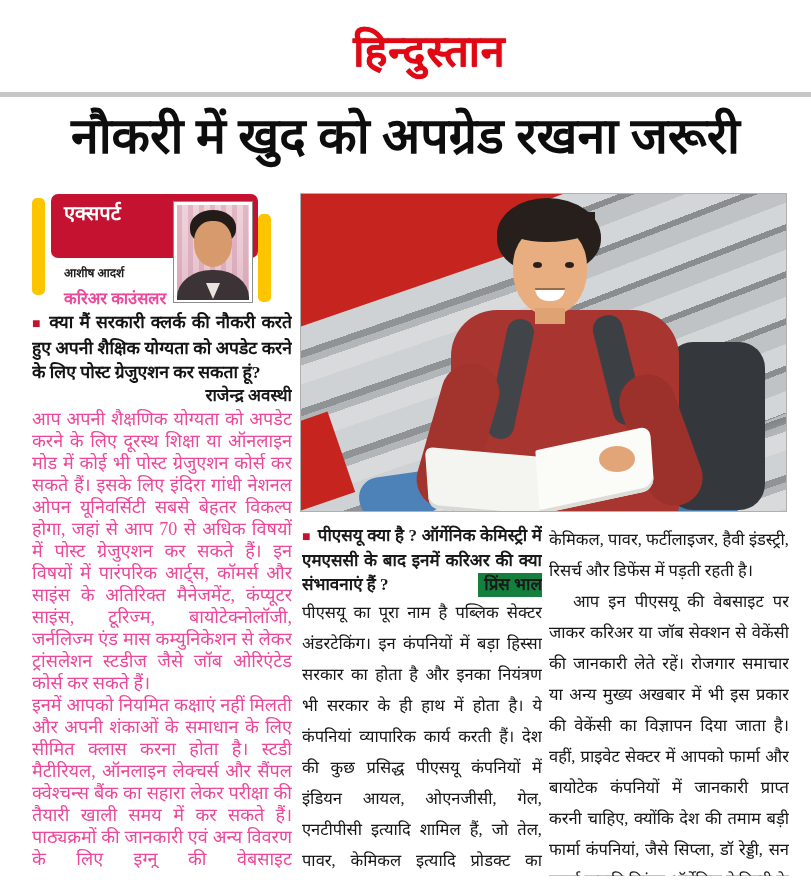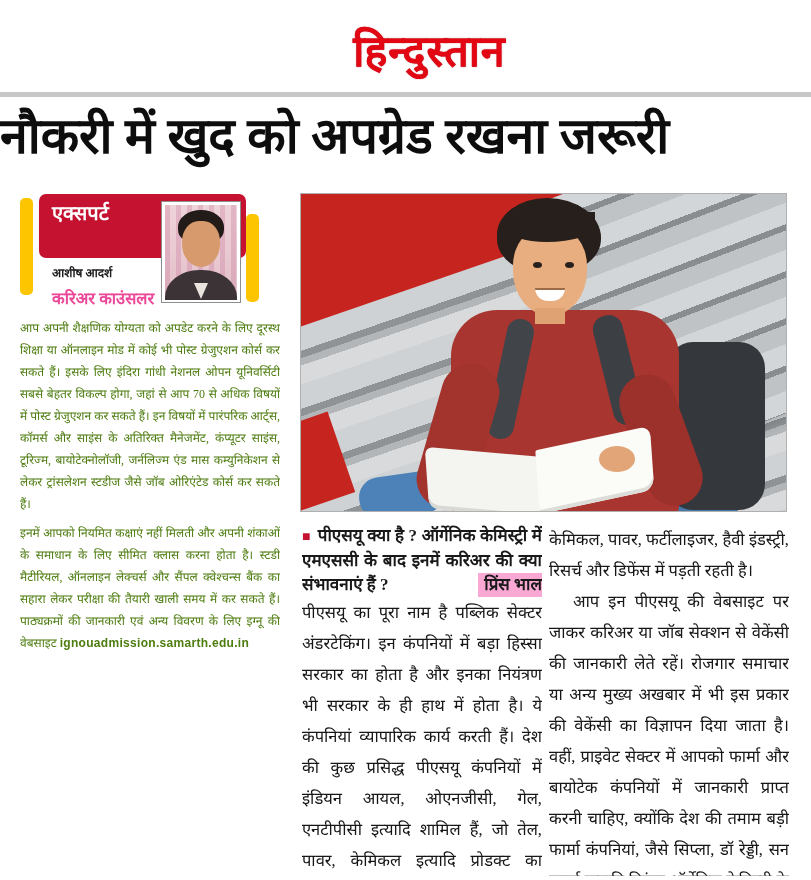--- a/index.html
+++ b/index.html
@@ -10,25 +10,25 @@
   }
   
   .masthead {
     position:absolute; top:20px; left:0; width:811px; text-align:center;
     font-size:43px; font-weight:bold; color:#e30613;
     text-shadow:0 0 1px #9e0410; letter-spacing:1px; white-space:nowrap;padding-left:48px;
   }
   .toprule { position:absolute; top:92px; left:0; width:811px; height:5px; background:#c7c7c7; }
   
   .headline {
-    position:absolute; top:100px; left:0; width:811px; 
+    position:absolute; top:100px; left:0; width:811px; text-align:center;
     font-size:50px; font-weight:bold; color:#0d0d0d; white-space:nowrap; line-height:1.45;
   }
   
-  .leftcol { position:absolute; left:20px; top:192px; width:260px; height:676px; overflow:hidden; }
+  .leftcol { position:absolute; left:32px; top:192px; width:260px; height:676px; overflow:hidden; }
   .expert-box { position:relative; width:260px; height:118px; }
   .ybar-left { position:absolute; left:0; top:6px; width:13px; height:97px; background:#fdc500; border-radius:5px; }
   .redbox {
     position:absolute; left:19px; top:2px; width:207px; height:64px;
     background:#c41230; border-radius:7px; padding:7px 0 0 13px;
   }
   .redbox .t { color:#ffffff; font-weight:bold; font-size:20px; line-height:24px; white-space:nowrap; }
   .expert-name { position:absolute; left:32px; top:72px; font-size:12px; font-weight:bold; color:#1c1c1c; white-space:nowrap; }
   .expert-role { position:absolute; left:32px; top:94px; font-size:16.5px; font-weight:bold; color:#ec4899; white-space:nowrap; }
   .ybar-right { position:absolute; left:226px; top:22px; width:13px; height:88px; background:#fdc500; border-radius:5px; }
@@ -39,21 +39,21 @@
       linear-gradient(#efd3da,#e3bfca);
     border:3px solid #ffffff; box-shadow:0 0 0 1px #8d8d8d; z-index:3;
   }
   .cphoto .hair { position:absolute; left:13px; top:5px; width:46px; height:34px; background:#221b17; border-radius:50% 50% 42% 42%; }
   .cphoto .face { position:absolute; left:17px; top:16px; width:38px; height:46px; background:#d79a6c; border-radius:46% 46% 52% 52%; }
   .cphoto .suit { position:absolute; left:0px; bottom:-1px; width:72px; height:30px; background:#3b3336; border-radius:48% 48% 0 0 / 90% 90% 0 0; }
   .cphoto .shirt { position:absolute; left:29px; bottom:0px; width:14px; height:16px; background:#e9e4de; clip-path:polygon(50% 100%,0 0,100% 0); }
   .q { font-size:17.5px; font-weight:bold; line-height:24px; text-align:justify; color:#141414; }
   .bullet { color:#c41230; font-size:14px; margin-right:7px; }
   .asker-line { text-align:right; font-weight:bold; font-size:17px; line-height:24px; }
-  .ansr { margin-top:7px; font-size:12px; line-height:22px; text-align:justify; color:#4d7c0f; }
+  .ansr { margin-top:0; font-size:18px; line-height:22px; text-align:justify; color:#ec4899; }
   .url { font-family:"Liberation Sans","DejaVu Sans",sans-serif; font-weight:bold; letter-spacing:.3px; }
   
   .photo {
     position:absolute; left:300px; top:193px; width:487px; height:319px;
     background:#c6241f; overflow:hidden; border:1px solid #b0b0b0;
   }
   .steps1 {
     position:absolute; left:-25%; top:16%; width:165%; height:160%;
     transform:rotate(-19deg);
     background:repeating-linear-gradient(180deg,#cfd2d4 0 23px,#8f9396 23px 30px,#b3b6b8 30px 37px,#d8dadc 37px 55px);
@@ -81,21 +81,21 @@
   .p-face { position:absolute; left:212px; top:32px; width:74px; height:90px; background:#e8ae7f; border-radius:46% 46% 52% 52%; }
   .p-fringe { position:absolute; left:206px; top:18px; width:88px; height:30px; background:#271f1b; border-radius:0 0 55% 45%; }
   .p-eyeL { position:absolute; left:232px; top:68px; width:9px; height:6px; background:#27201c; border-radius:50%; }
   .p-eyeR { position:absolute; left:264px; top:68px; width:9px; height:6px; background:#27201c; border-radius:50%; }
   .p-smile { position:absolute; left:234px; top:94px; width:30px; height:13px; background:#ffffff; border-radius:0 0 16px 16px; border-top:2px solid #9c6b47; }
   .p-neck { position:absolute; left:234px; top:114px; width:30px; height:16px; background:#dfa272; }
   
   .midcol  { position:absolute; left:302px; top:524px; width:240px; height:352px; overflow:hidden; }
   .rightcol{ position:absolute; left:549px; top:524px; width:240px; height:352px; overflow:hidden; }
   .q2 { position:relative; font-size:17px; font-weight:bold; line-height:24px; text-align:justify; }
-  .q2 .inline-asker { position:absolute; right:0; bottom:0; font-weight:bold; background:#f9a8d4; padding-left:6px; }
+  .q2 .inline-asker { position:absolute; right:0; bottom:0; font-weight:bold; background:#15803d; padding-left:6px; }
   .body-p { font-size:16.5px; line-height:31px; text-align:justify; color:#161616; }
   .indent { text-indent:24px; }
 </style>
 </head>
 <body>
 
 <div class="masthead">हिन्दुस्तान</div>
 <div class="toprule"></div>
 
 <div class="headline">नौकरी में खुद को अपग्रेड रखना जरूरी</div>
@@ -110,20 +110,22 @@
       <div class="hair"></div>
       <div class="face"></div>
       <div class="suit"></div>
       <div class="shirt"></div>
     </div>
     <div class="ybar-right"></div>
     <div class="expert-name">आशीष आदर्श</div>
     <div class="expert-role">करिअर काउंसलर</div>
   </div>
 
+  <p class="q"><span class="bullet">■</span><span>क्या मैं सरकारी क्लर्क की नौकरी करते हुए अपनी शैक्षिक योग्यता को अपडेट करने के लिए पोस्ट ग्रेजुएशन कर सकता हूं?</span></p>
+  <div class="asker-line">राजेन्द्र अवस्थी</div>
   <p class="ansr">आप अपनी शैक्षणिक योग्यता को अपडेट करने के लिए दूरस्थ शिक्षा या ऑनलाइन मोड में कोई भी पोस्ट ग्रेजुएशन कोर्स कर सकते हैं। इसके लिए इंदिरा गांधी नेशनल ओपन यूनिवर्सिटी सबसे बेहतर विकल्प होगा, जहां से आप 70 से अधिक विषयों में पोस्ट ग्रेजुएशन कर सकते हैं। इन विषयों में पारंपरिक आर्ट्स, कॉमर्स और साइंस के अतिरिक्त मैनेजमेंट, कंप्यूटर साइंस, टूरिज्म, बायोटेक्नोलॉजी, जर्नलिज्म एंड मास कम्युनिकेशन से लेकर ट्रांसलेशन स्टडीज जैसे जॉब ओरिएंटेड कोर्स कर सकते हैं।</p>
   <p class="ansr"><span>इनमें आपको नियमित कक्षाएं नहीं मिलती और अपनी शंकाओं के समाधान के लिए सीमित क्लास करना होता है। स्टडी मैटीरियल, ऑनलाइन लेक्चर्स और सैंपल क्वेश्चन्स बैंक का सहारा लेकर परीक्षा की तैयारी खाली समय में कर सकते हैं। पाठ्यक्रमों की जानकारी एवं अन्य विवरण के लिए इग्नू की वेबसाइट</span> <span class="url">ignouadmission.samarth.edu.in</span> </p>
 </div>
 
 <div class="photo">
   <div class="steps1"></div>
   <div class="steps2"></div>
   <div class="redpatch-bl"></div>
   <div class="p-jeans1"></div>
   <div class="p-jeans2"></div>

